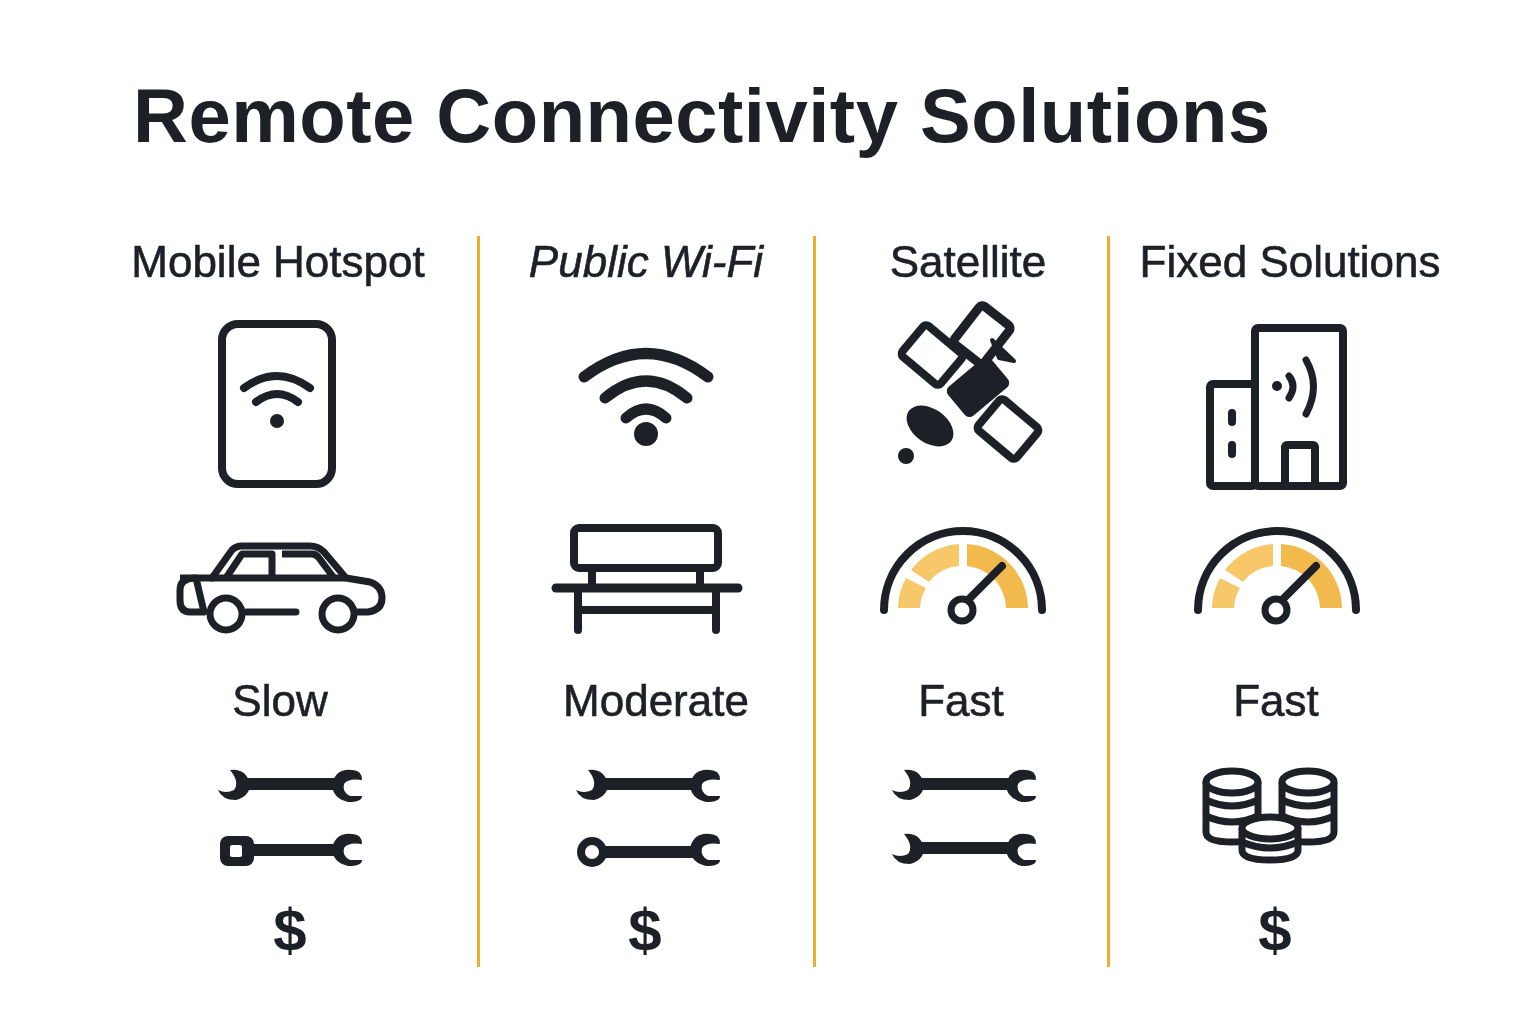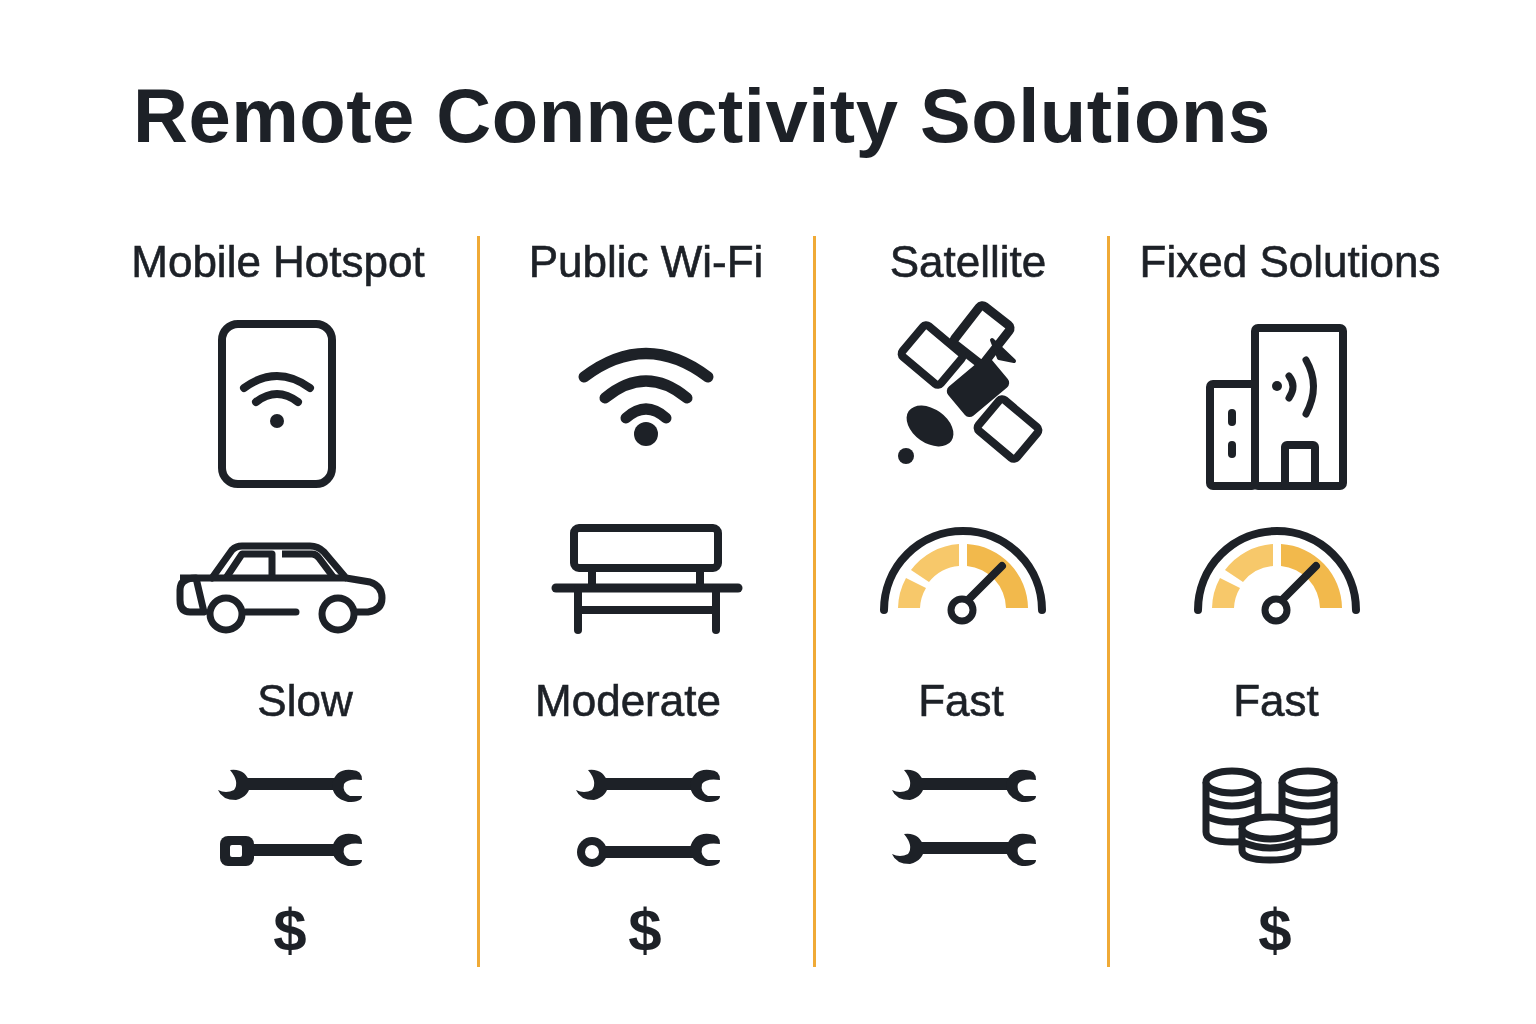--- a/index.html
+++ b/index.html
@@ -23,21 +23,21 @@
 
 <div>
 
   <h1 class="title" style="margin:0;">Remote Connectivity Solutions</h1>
 
   <div class="divider" style="left:477px;"></div>
   <div class="divider" style="left:813px;"></div>
   <div class="divider" style="left:1107px;"></div>
 
   <div class="col-label" style="left:278px;">Mobile Hotspot</div>
-  <div class="col-label" style="left:646px;">Public Wi-Fi</div>
+  <div class="col-label" style="left:646px;font-style:italic;">Public Wi-Fi</div>
   <div class="col-label" style="left:960px;margin-left:8px;">Satellite</div>
   <div class="col-label" style="left:1290px;">Fixed Solutions</div>
 
   <div class="icon" style="left:218px; top:320px;">
     <svg width="120" height="170" viewBox="0 0 120 170">
       <rect x="4" y="4" width="110" height="160" rx="16" fill="none" stroke="#1d2127" stroke-width="8"></rect>
       <path d="M26 68 Q59 44 92 68" fill="none" stroke="#1d2127" stroke-width="8" stroke-linecap="round"></path>
       <path d="M38 82 Q59 66 80 82" fill="none" stroke="#1d2127" stroke-width="8" stroke-linecap="round"></path>
       <circle cx="59" cy="101" r="7" fill="#1d2127"></circle>
     </svg>
@@ -116,22 +116,22 @@
     <svg width="170" height="102" viewBox="0 0 170 102">
       <path d="M6 84 A79 79 0 0 1 164 84" fill="none" stroke="#1d2127" stroke-width="8" stroke-linecap="round"></path>
       <path d="M20 82 A65 65 0 0 1 28 52 L48 62 A43 43 0 0 0 42 82 Z" fill="#f7c86a"></path>
       <path d="M33 44 A65 65 0 0 1 81 18 L81 40 A43 43 0 0 0 51 56 Z" fill="#f7c86a"></path>
       <path d="M89 18 A65 65 0 0 1 150 82 L128 82 A43 43 0 0 0 89 40 Z" fill="#f2b94c"></path>
       <line x1="90" y1="74" x2="124" y2="40" stroke="#1d2127" stroke-width="8" stroke-linecap="round"></line>
       <circle cx="84" cy="84" r="11" fill="#ffffff" stroke="#1d2127" stroke-width="7"></circle>
     </svg>
   </div>
 
-  <div class="speed-label" style="left:305px;">Slow</div>
-  <div class="speed-label" style="left:628px;">Moderate</div>
+  <div class="speed-label" style="left:280px;">Slow</div>
+  <div class="speed-label" style="left:656px;">Moderate</div>
   <div class="speed-label" style="left:961px;">Fast</div>
   <div class="speed-label" style="left:1276px;">Fast</div>
 
   <div class="icon" style="left:216px; top:766px;">
     <svg width="150" height="110" viewBox="0 0 150 110">
       <g fill="#1d2127">
         <path d="M14 4 Q30 2 34 18 Q34 30 20 34 Q6 34 2 24 Q10 28 18 24 Q24 16 14 4 Z"></path>
         <rect x="28" y="12" width="96" height="12"></rect>
         <path d="M136 4 Q120 2 116 18 Q116 32 132 36 Q146 36 146 30 L134 30 Q126 26 128 18 Q132 12 146 14 Q146 4 136 4 Z"></path>
         <rect x="4" y="70" width="34" height="30" rx="8"></rect>

